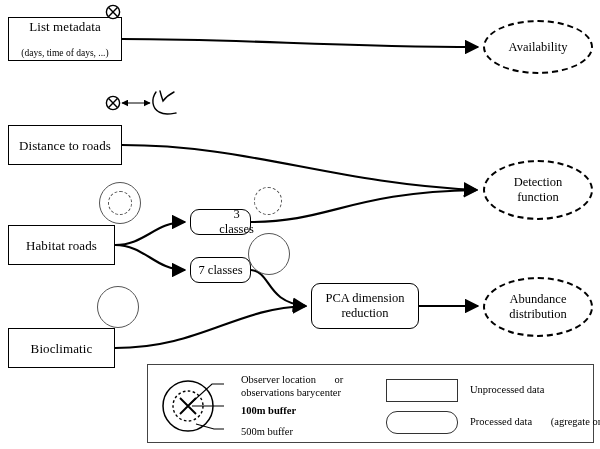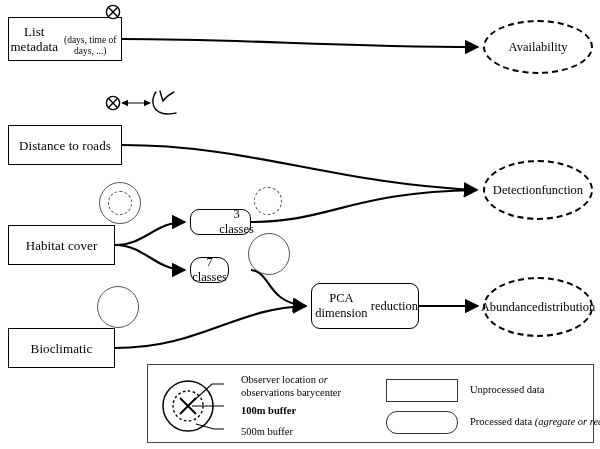--- a/index.html
+++ b/index.html
@@ -23,21 +23,21 @@
     left: 0;
     top: 0;
     width: 600px;
     height: 449px;
     pointer-events: none;
   }
   .node {
     position: absolute;
     box-sizing: border-box;
     display: flex;
-    flex-direction: row;
+    flex-direction: column;
     align-items: center;
     justify-content: center;
     text-align: center;
     background: #ffffff;
     z-index: 3;
   }
   .node-rect {
     border: 1.6px solid #000000;
     border-radius: 0;
   }
@@ -102,21 +102,21 @@
     background: #ffffff;
     z-index: 3;
   }
   .legend-text {
     position: absolute;
     font-size: 10.5px;
     line-height: 12.5px;
     white-space: nowrap;
   }
   .legend-text .it {
-    font-style: italic;
+    margin-left: 16px;
   }
   .legend-swatch-rect {
     position: absolute;
     border: 1.3px solid #333333;
     background: #ffffff;
     box-sizing: border-box;
   }
   .legend-swatch-round {
     position: absolute;
     border: 1.3px solid #333333;
@@ -189,32 +189,32 @@
   <div class="node node-rect" style="left:8px; top:17px; width:114px; height:44px;">
     <div class="node-title">List metadata</div>
     <div class="node-sub">(days, time of days, ...)</div>
   </div>
 
   <div class="node node-rect" style="left:8px; top:125px; width:114px; height:40px;">
     <div class="node-title">Distance to roads</div>
   </div>
 
   <div class="node node-rect" style="left:8px; top:225px; width:107px; height:40px;">
-    <div class="node-title">Habitat cover</div>
+    <div class="node-title">Habitat roads</div>
   </div>
 
   <div class="node node-rect" style="left:8px; top:328px; width:107px; height:40px;justify-content:center;">
     <div class="node-title">Bioclimatic</div>
   </div>
 
   <div class="node node-round" style="left:190px; top:209px; width:61px; height:26px;padding-left:32px;">
     <div class="node-title-sm">3 classes</div>
   </div>
 
-  <div class="node node-round" style="left:190px; top:257px; width:39px; height:26px;border-radius:11px;">
+  <div class="node node-round" style="left:190px; top:257px; width:61px; height:26px;">
     <div class="node-title-sm">7 classes</div>
   </div>
 
   <div class="node node-round" style="left:311px; top:283px; width:108px; height:46px;">
     <div class="node-title-sm">PCA dimension</div>
     <div class="node-title-sm">reduction</div>
   </div>
 
   <div class="node node-dashed" style="left:483px; top:20px; width:110px; height:54px;">
     <div class="ellipse-label">Availability</div>

